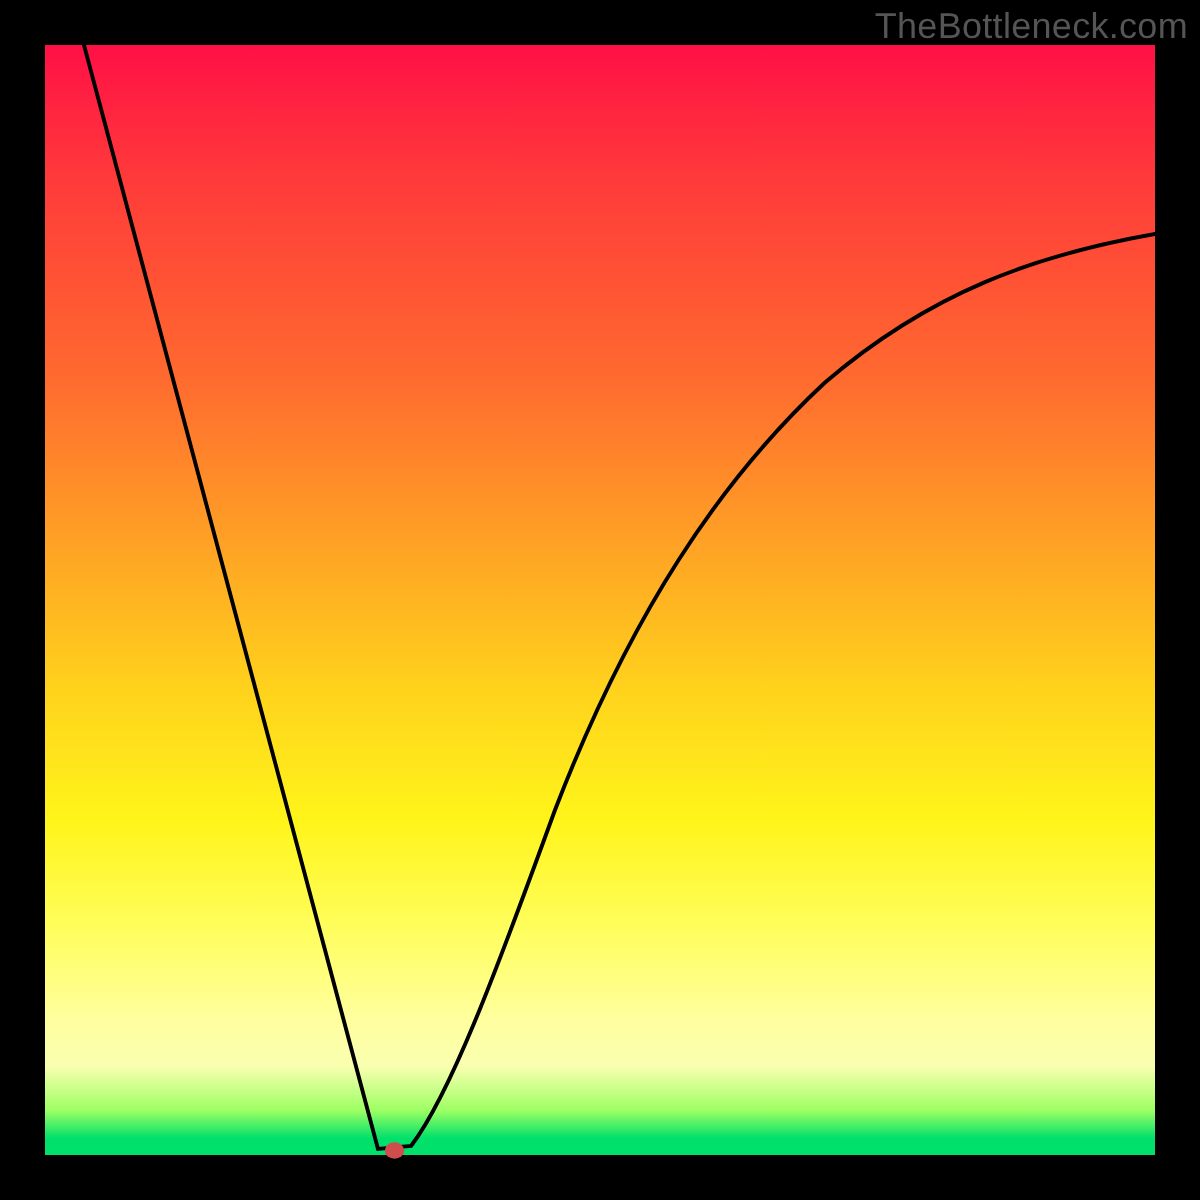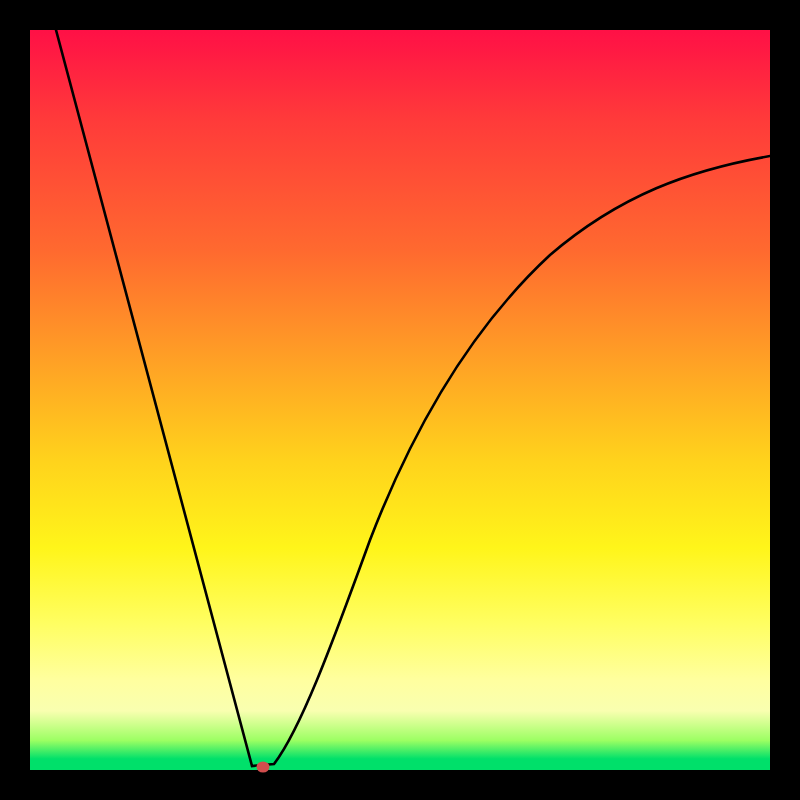--- a/index.html
+++ b/index.html
@@ -66,20 +66,21 @@
     border-radius: 50%;
     background: #d14d4d;
     z-index: 12;
     transform: translate(-50%, -50%);
   }
 </style>
 </head>
 <body>
 
 <div class="container">
+  <div class="watermark">TheBottleneck.com</div>
   <div class="plot-area"></div>
 
   <svg class="curve" viewBox="0 0 740 740" preserveAspectRatio="none">
     <path d="M 26 0
          L 222 736
          L 244 734
          C 270 700, 300 620, 340 510
          C 390 380, 450 290, 520 225
          C 590 165, 660 140, 740 126" fill="none" stroke="#000" stroke-width="2.6" stroke-linecap="round"></path>
   </svg>

